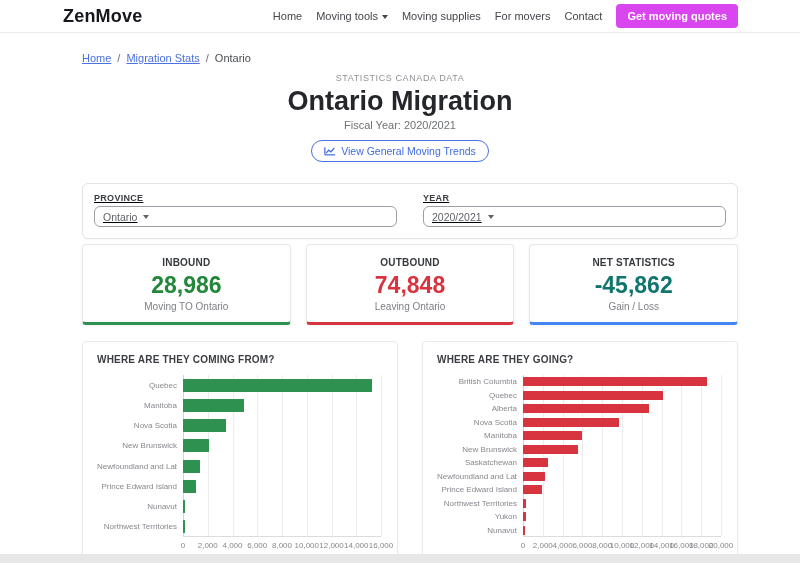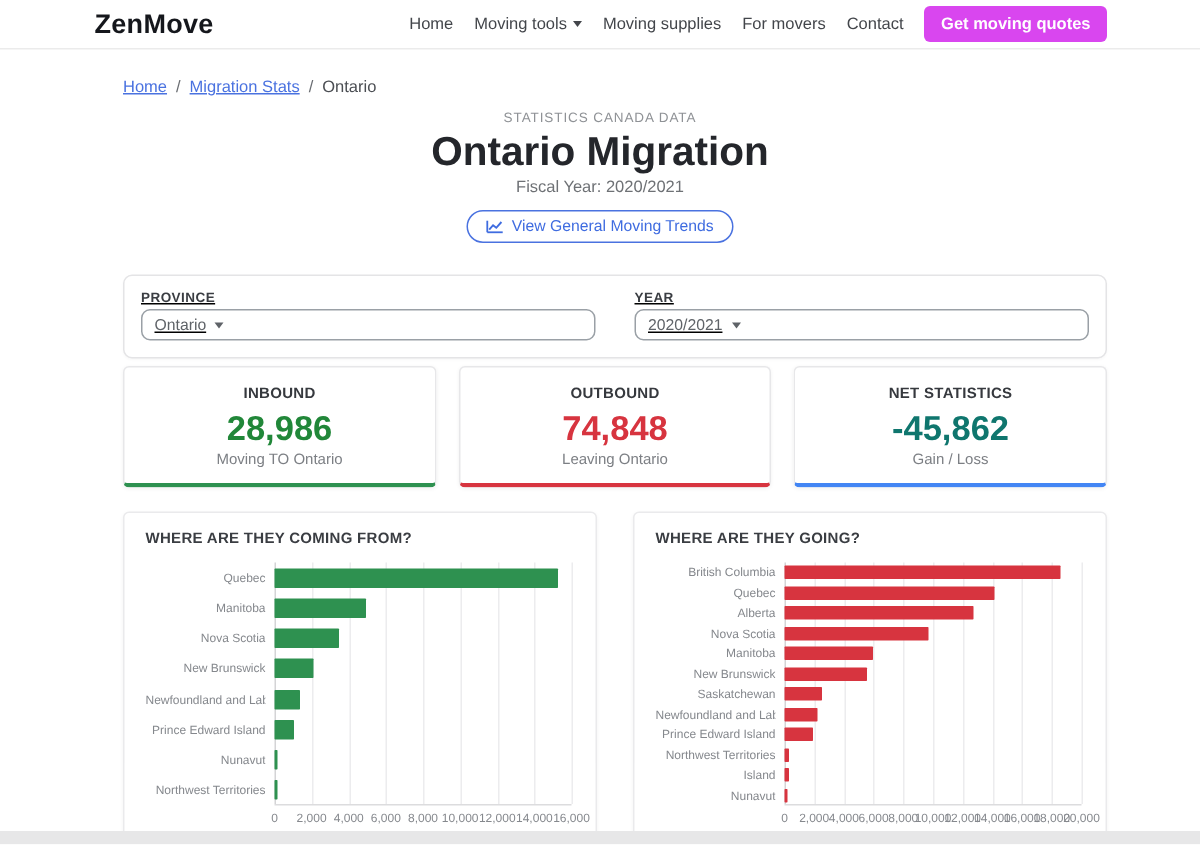--- a/index.html
+++ b/index.html
@@ -308,21 +308,21 @@
                   <div class="bar" style="width: 9.75%; height: 9px; background: rgb(215, 52, 63);"></div>
                 </div>
               </div>
               <div class="bar-row">
                 <span class="bar-label">Northwest Territories</span>
                 <div class="track">
                   <div class="bar" style="width: 1.5%; height: 9px; background: rgb(215, 52, 63);"></div>
                 </div>
               </div>
               <div class="bar-row">
-                <span class="bar-label">Island</span>
+                <span class="bar-label">Yukon</span>
                 <div class="track">
                   <div class="bar" style="width: 1.5%; height: 9px; background: rgb(215, 52, 63);"></div>
                 </div>
               </div>
               <div class="bar-row">
                 <span class="bar-label">Nunavut</span>
                 <div class="track">
                   <div class="bar" style="width: 0.6%; height: 9px; background: rgb(215, 52, 63);"></div>
                 </div>
               </div>

